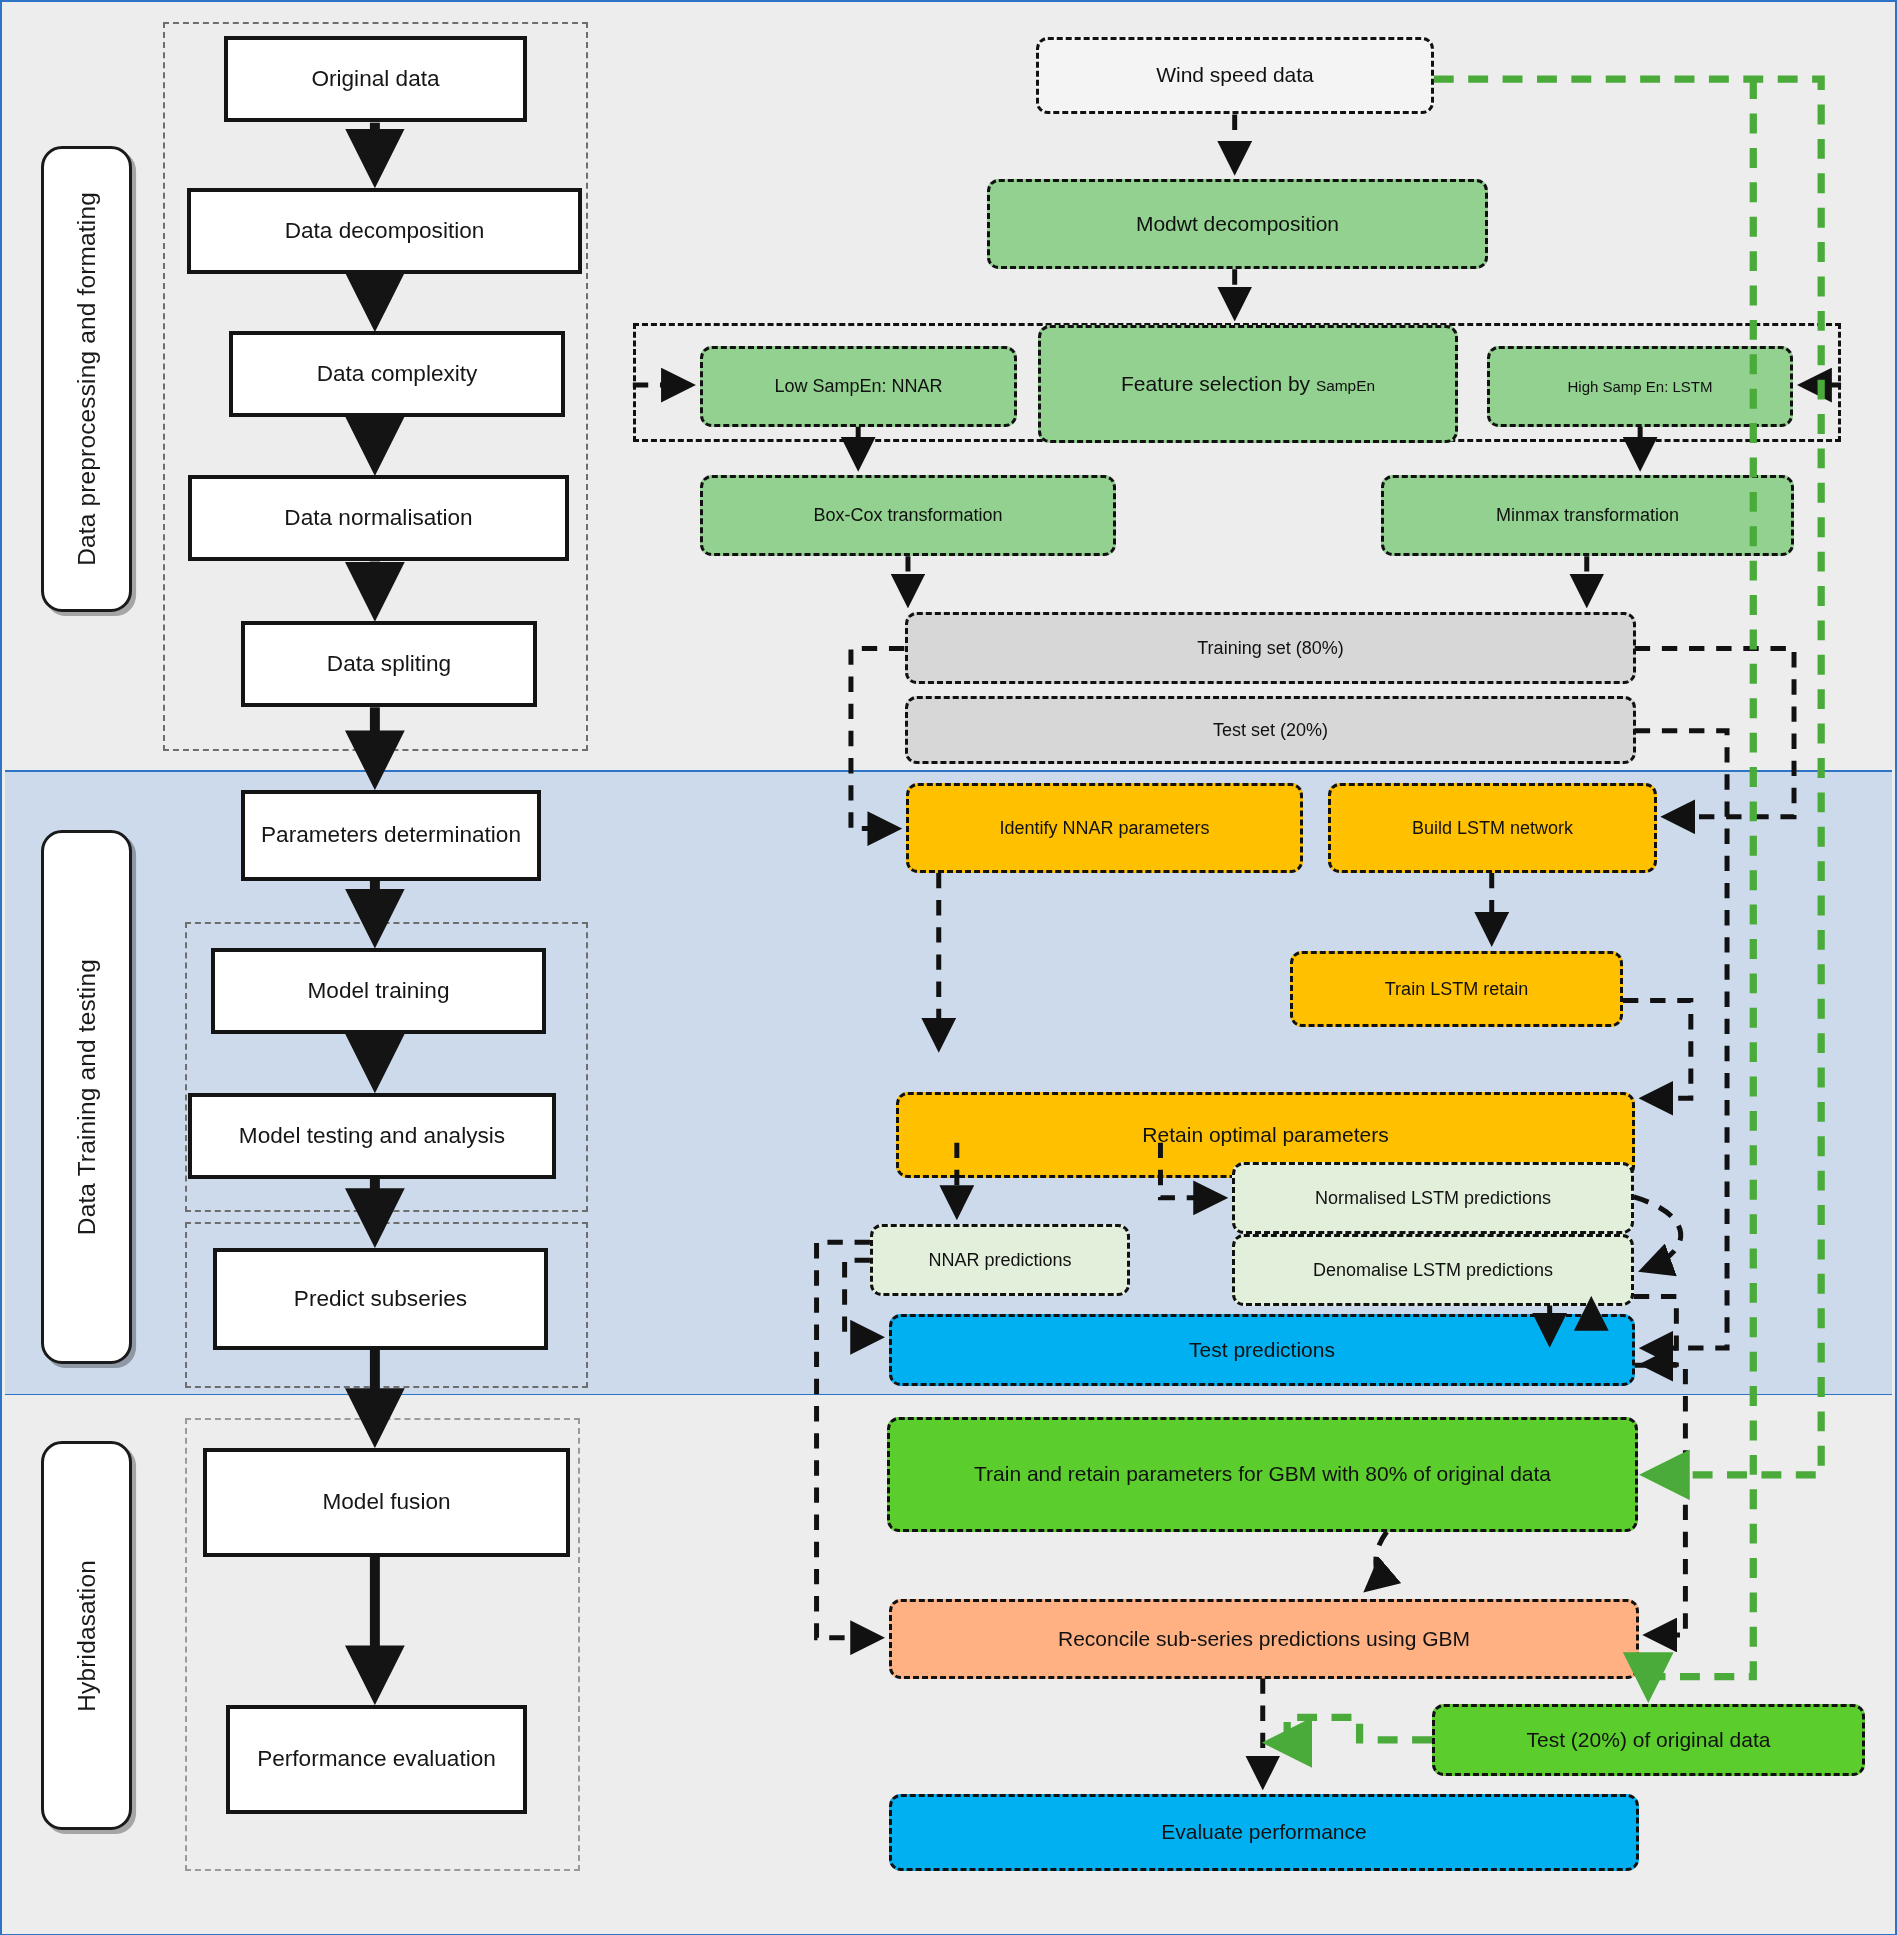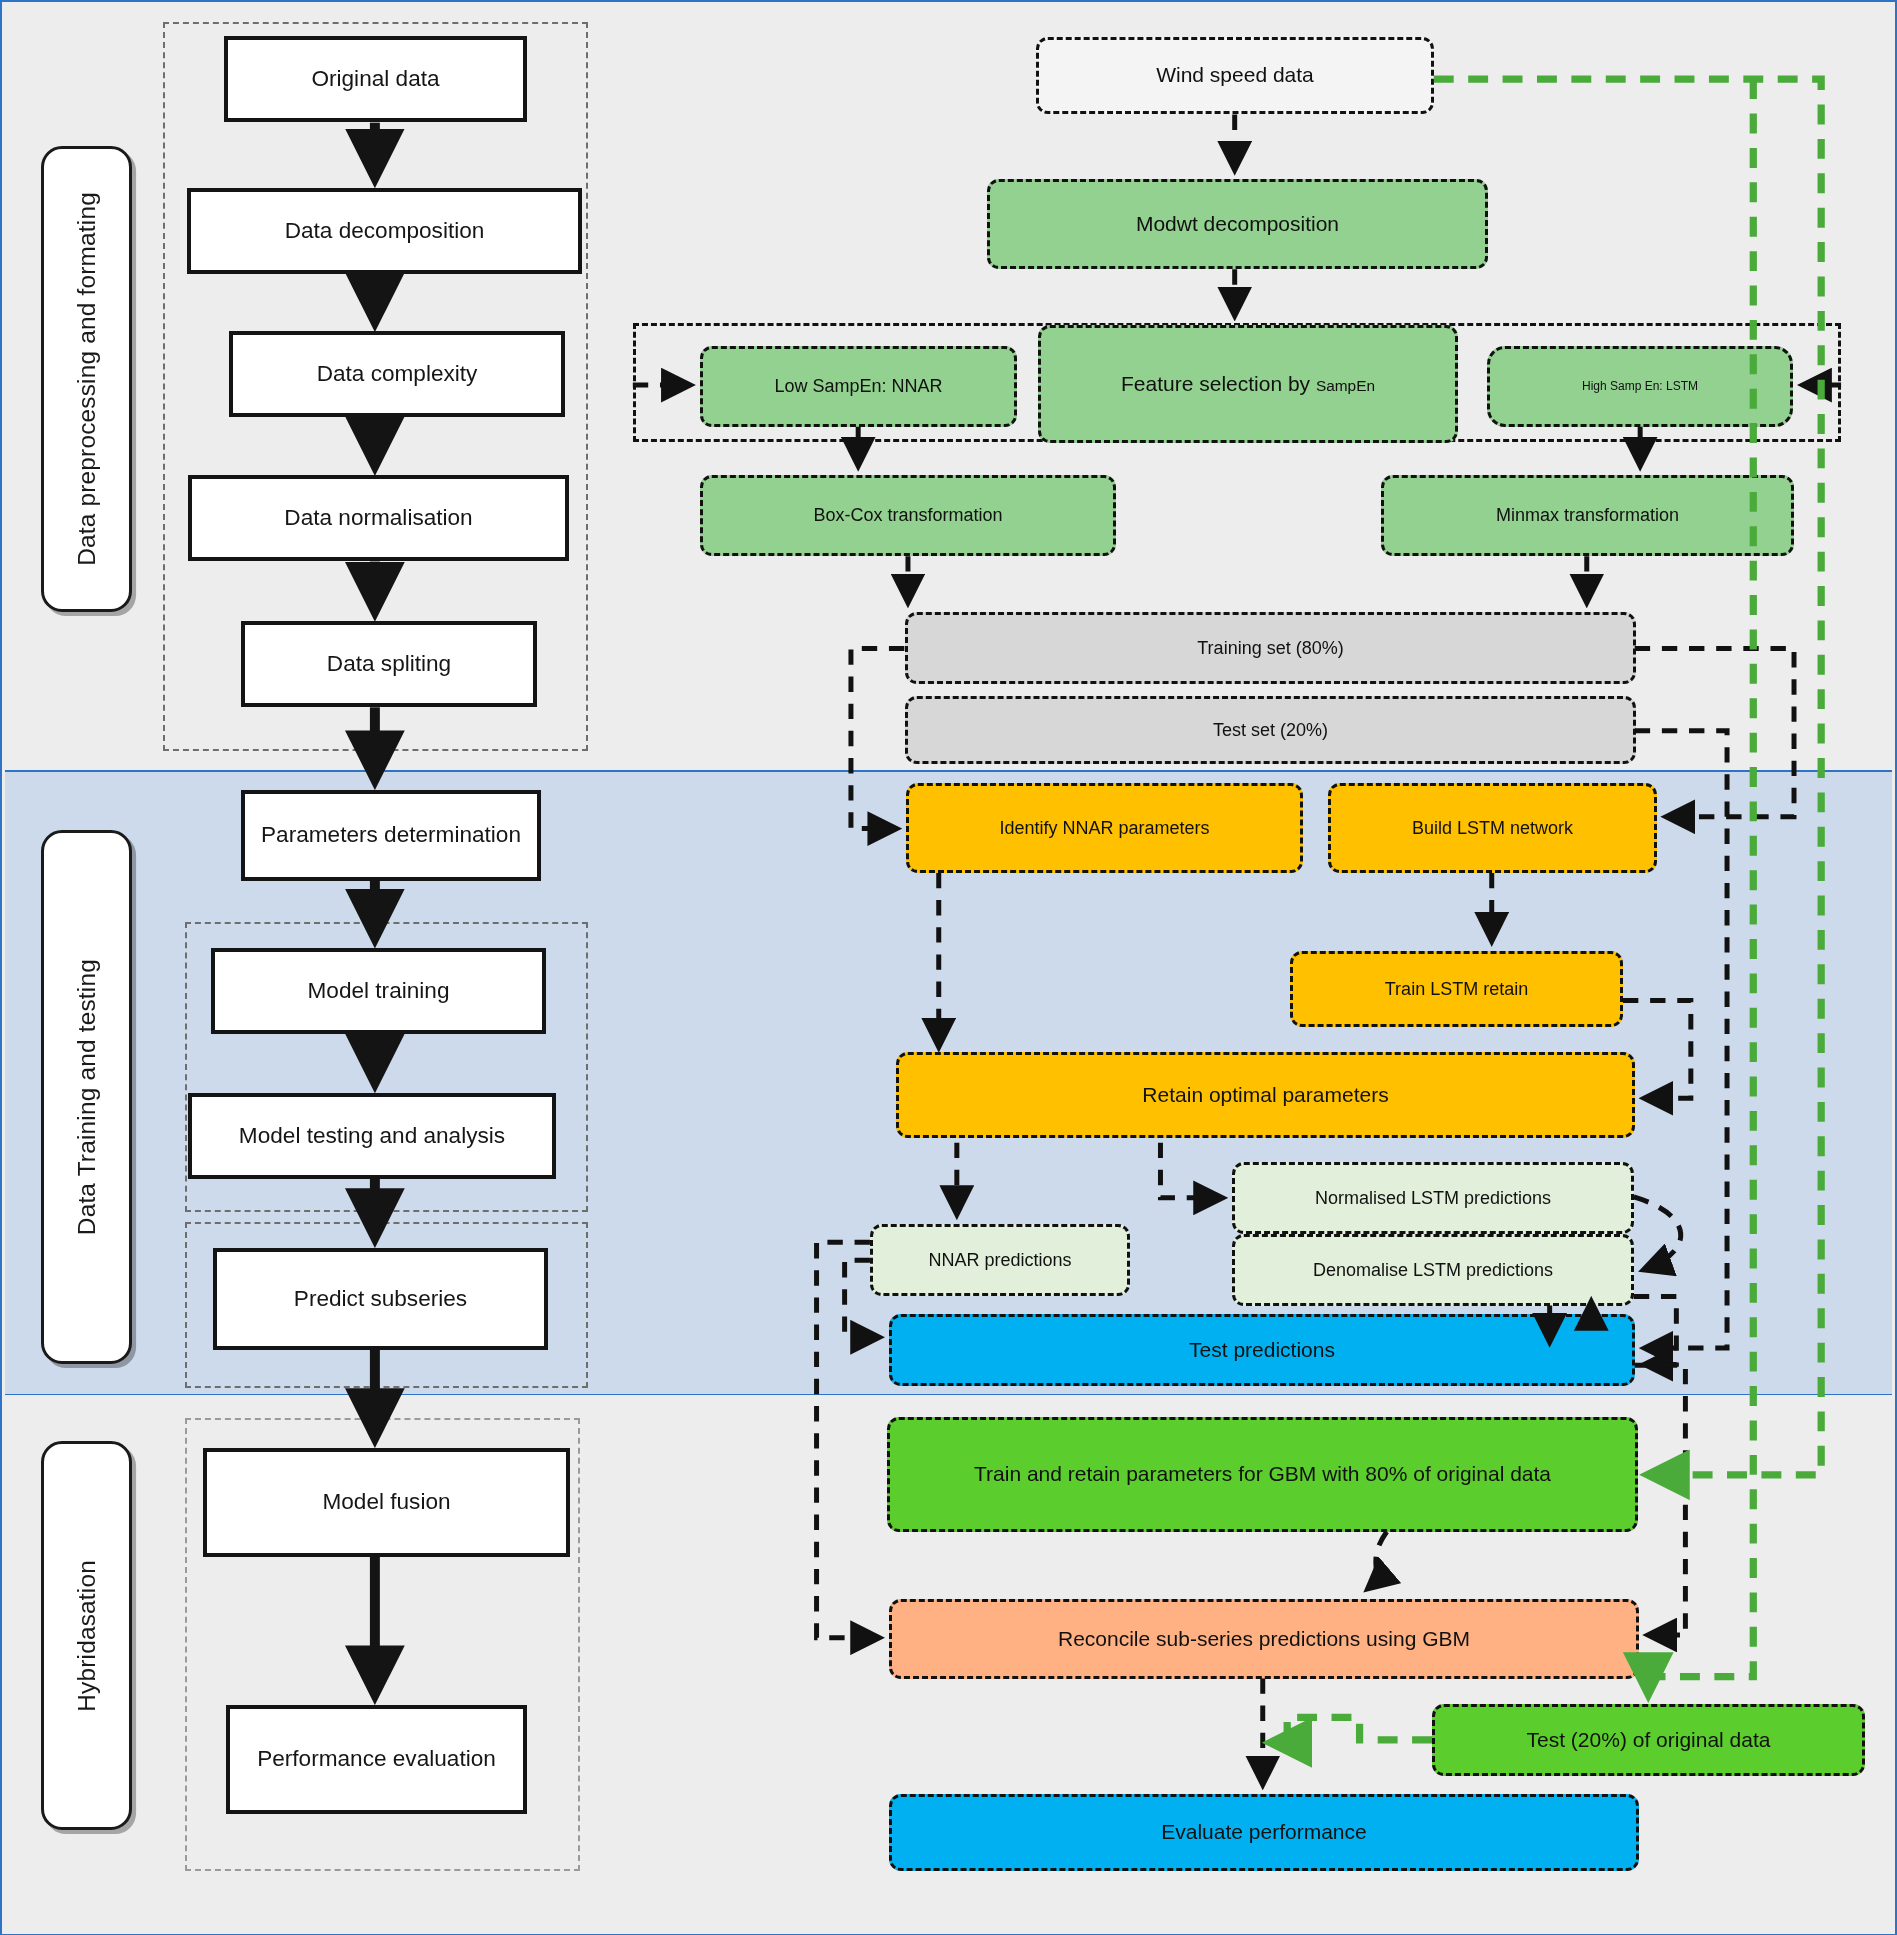--- a/index.html
+++ b/index.html
@@ -42,21 +42,21 @@
     text-align:center;font-size:22.6px;color:#161616;line-height:1.18;padding:1.8px 4.5px;
   }
 
   
   .rbox{
     position:absolute;box-sizing:border-box;border:3.2px dashed #111111;border-radius:11.8px;
     display:flex;align-items:center;justify-content:center;text-align:center;
     font-size:21px;color:#111;line-height:1.15;padding:0.9px 6.3px;
   }
   .rbox.sm{font-size:18px;}
-  .rbox.xs{font-size:12px;border-radius:18px;}
+  .rbox.xs{font-size:15px;}
   .c-white{background:#f4f4f4;}
   .c-green{background:#92d18f;}
   .c-green2{background:#5bce2e;}
   .c-grey{background:#d7d7d7;}
   .c-orange{background:#ffc000;}
   .c-lgreen{background:#e2efdb;}
   .c-blue{background:#00b0f0;}
   .c-salmon{background:#ffb183;}
 
   
@@ -175,21 +175,21 @@
     </div>
 
   <div class="rbox c-orange sm" style="left:1326px;top:781px;width:329px;height:90px;">
     <span>Build LSTM network</span>
     </div>
 
   <div class="rbox c-orange sm" style="left:1288px;top:949px;width:333px;height:76px;">
     <span>Train LSTM retain</span>
     </div>
 
-  <div class="rbox c-orange" style="left:894px;top:1050px;width:739px;height:86px;">
+  <div class="rbox c-orange" style="left:894px;top:1090px;width:739px;height:86px;">
     <span>Retain optimal parameters</span>
     </div>
 
   <div class="rbox c-lgreen sm" style="left:1230px;top:1160px;width:402px;height:72px;">
     <span>Normalised LSTM predictions</span>
     </div>
 
   <div class="rbox c-lgreen sm" style="left:868px;top:1222px;width:260px;height:72px;">
     <span>NNAR predictions</span>
     </div>

